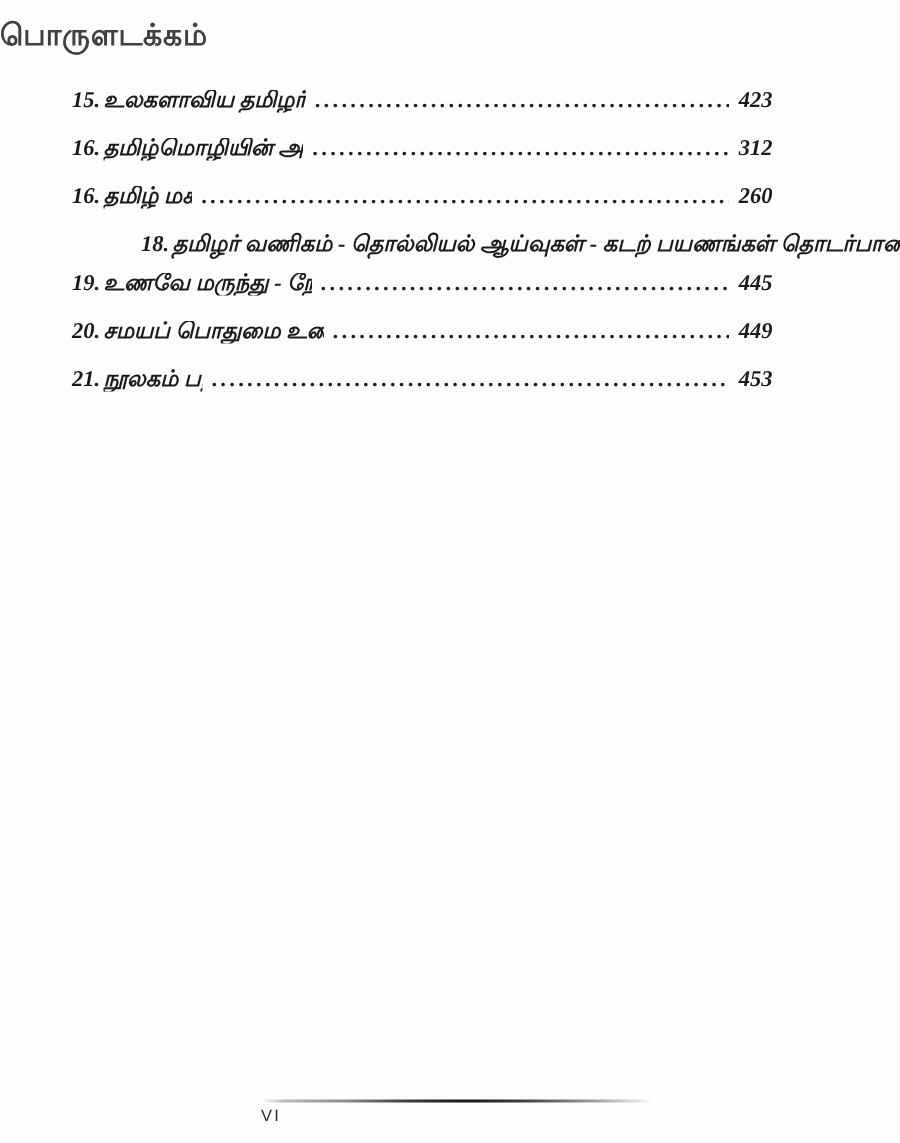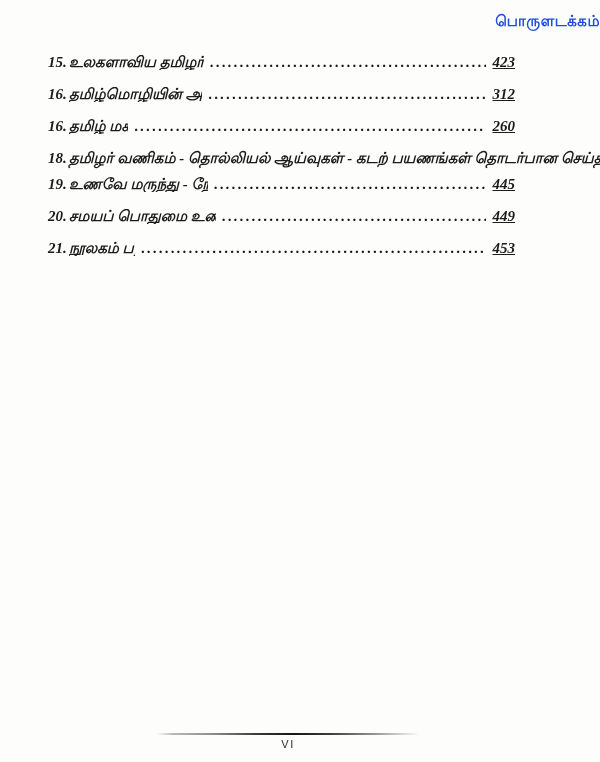--- a/index.html
+++ b/index.html
@@ -6,42 +6,42 @@
   html, body { width: 600px; height: 762px; }
   body {
     position: relative;
     background: #fdfdfc;
     color: #1b1b1b;
     font-family: "Liberation Serif", "DejaVu Serif", serif;
     overflow: hidden;
   }
   .page-title {
     margin-top: 13px;
-    text-align: right;
-    font-size: 15px;
+    text-align: left;
+    font-size: 20px;
     font-weight: bold;
     letter-spacing: 0.5px;
-    color: #1d4ed8;
+    color: #404040;
   }
   .toc {
     margin-top: 23px;
     padding-left: 48px;
     padding-right: 85px;
   }
   .row {
     display: flex;
     align-items: center;
     font-size: 15px;
     font-weight: bold;
     font-style: italic;
     line-height: 15px;
     margin-bottom: 17px;
     color: #1b1b1b;
   }
-  .row.tight { margin-bottom: 11px; }
+  .row.tight { margin-bottom: 11px; margin-left: 46px; }
   .num {
     min-width: 21px;
     flex: 0 0 auto;
   }
   .title {
     white-space: nowrap;
     flex: 0 1 auto;
     overflow: hidden;
   }
   .title.wide { overflow: visible; }
@@ -54,28 +54,27 @@
     letter-spacing: 2.2px;
     font-style: normal;
   }
   .leader::after {
     content: "........................................................................................................................................................";
   }
   .pg {
     flex: 0 0 auto;
     text-align: right;
     min-width: 24px;
-    text-decoration: underline;
   }
   .footer {
     position: absolute;
-    left: 157px;
+    left: 174px;
     bottom: 12px;
     width: 262px;
-    text-align: center;
+    text-align: left;
   }
   .footer-rule {
     height: 2px;
     background: linear-gradient(90deg,
       rgba(0,0,0,0) 0%, #b9b9b9 6%, #8a8a8a 22%, #3a3a3a 38%,
       #161616 52%, #3c3c3c 66%, #9a9a9a 84%, rgba(0,0,0,0) 100%);
   }
   .folio {
     margin-top: 3px;
     font-family: "Liberation Sans", "DejaVu Sans", sans-serif;

